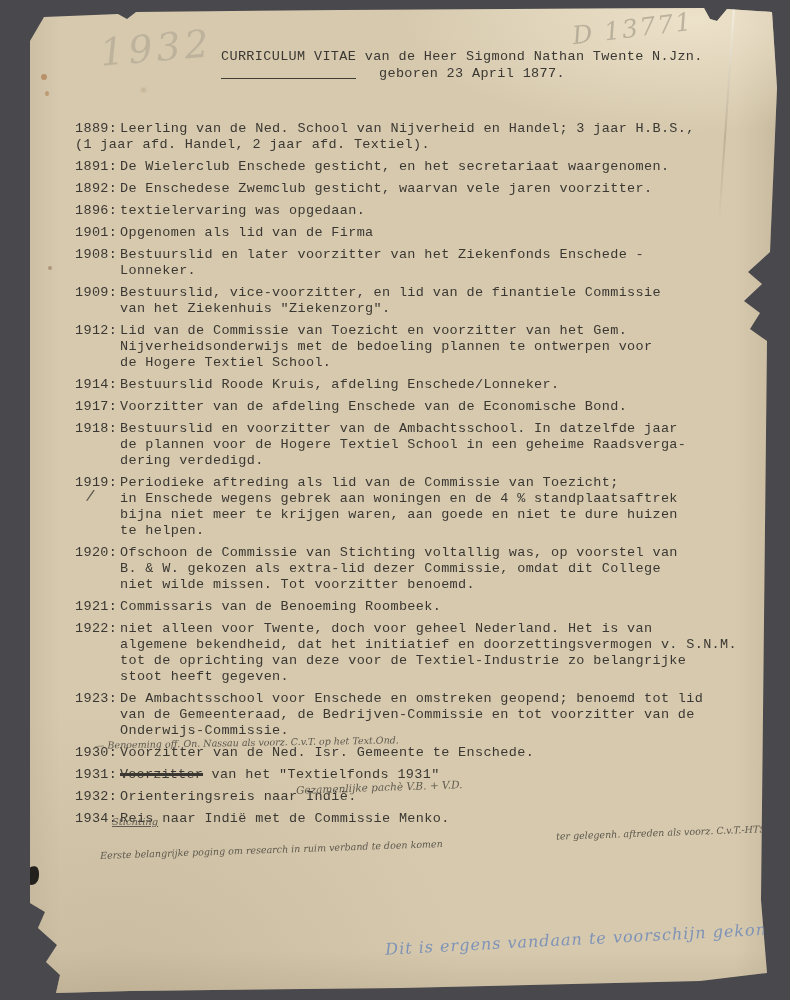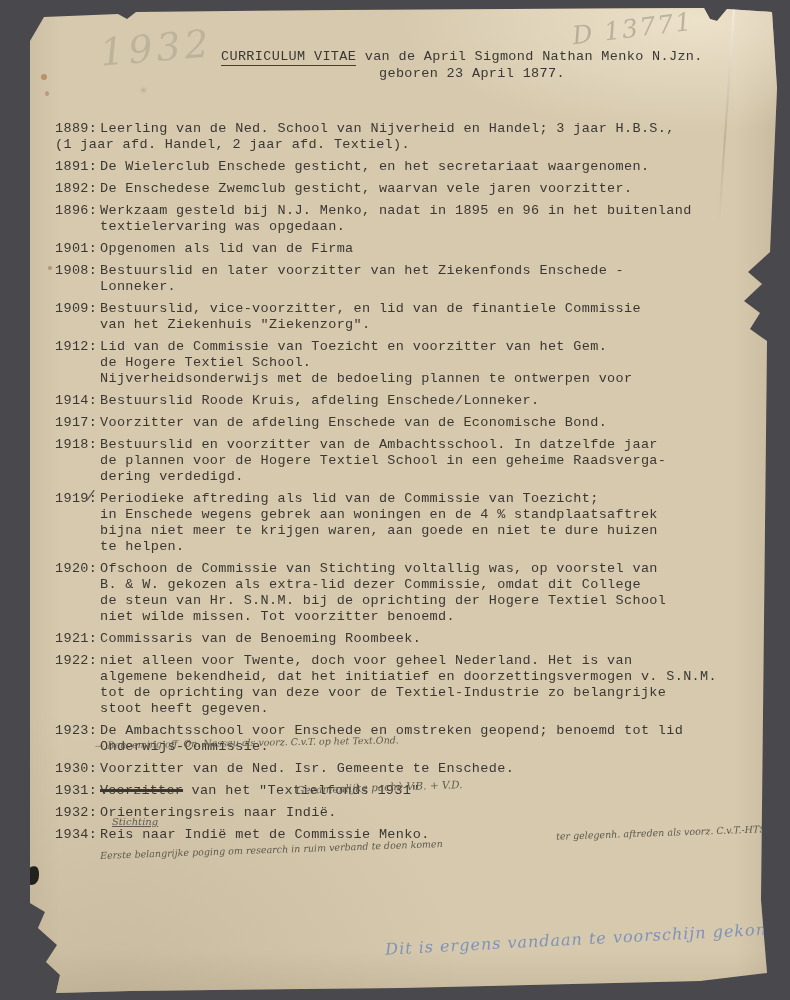--- a/index.html
+++ b/index.html
@@ -38,24 +38,24 @@
   .stain.s2{left:45px;top:91px;width:4px;height:5px;background:rgba(164,104,52,.45);}
   .stain.s3{left:141px;top:88px;width:5px;height:4px;background:rgba(150,110,70,.30);filter:blur(1px);}
   .stain.s4{left:48px;top:266px;width:4px;height:4px;background:rgba(120,80,50,.40);}
   .ink-blot{
     position:absolute;left:26px;top:866px;width:13px;height:19px;
     background:#23211e;border-radius:60% 40% 55% 45%/50% 60% 40% 55%;
     transform:rotate(10deg);
   }
   .typed{color:#3b3833;font-size:13.5px;line-height:16px;letter-spacing:.35px;}
   .title-line{position:absolute;left:221px;top:49px;white-space:nowrap;}
-  .title-underline{border-bottom:1.5px solid #403d37;padding-bottom:1px;}
+  .title-underline{border-bottom:1.5px solid #403d37;padding-bottom:14px;}
   .subtitle-line{position:absolute;left:379px;top:66px;white-space:nowrap;text-align:center;}
   .entries{position:absolute;left:55px;top:121px;width:706px;}
-  .entry{display:grid;grid-template-columns:45px 1fr;margin-bottom:6px;}
+  .entry{display:grid;grid-template-columns:45px 1fr;margin-bottom:6px;margin-left:20px;}
   .year{white-space:nowrap;}
   .line{white-space:nowrap;}
   .outdent{grid-column:1/3;white-space:nowrap;}
   .strike{text-decoration:line-through;text-decoration-thickness:2.5px;font-weight:normal;letter-spacing:.2px;}
   .hand{
     position:absolute;
     font-family:"DejaVu Serif", serif;font-style:italic;
     color:#5f5a4f;white-space:nowrap;
   }
   .p1932{left:100px;top:26px;font-size:38px;transform:rotate(-5deg);color:rgba(160,152,136,.45);letter-spacing:4px;}
@@ -75,21 +75,21 @@
 <body>
 
 <div class="paper">
   <div class="crease"></div>
   <div class="stain s1"></div>
   <div class="stain s2"></div>
   <div class="stain s3"></div>
   <div class="stain s4"></div>
   <div class="ink-blot"></div>
 
-  <div class="typed title-line"><span class="title-underline">CURRICULUM VITAE</span><span> van de April Sigmond Nathan Menko N.Jzn.</span></div>
+  <div class="typed title-line"><span class="title-underline">CURRICULUM VITAE</span><span> van de Heer Sigmond Nathan Twente N.Jzn.</span></div>
 
   <div class="typed subtitle-line">geboren 23 April 1877.</div>
 
   <div class="entries typed">
       <div class="entry">
         <span class="year">1889:</span>
         <div>
           <div class="line">Leerling van de Ned. School van Nijverheid en Handel; 3 jaar H.B.S.,</div>
         </div>
         <div class="outdent">(1 jaar afd. Handel, 2 jaar afd. Textiel).</div>
@@ -102,21 +102,20 @@
       </div>
       <div class="entry">
         <span class="year">1892:</span>
         <div>
           <div class="line">De Enschedese Zwemclub gesticht, waarvan vele jaren voorzitter.</div>
         </div>
       </div>
       <div class="entry">
         <span class="year">1896:</span>
         <div>
-          <div class="line">Werkzaam gesteld bij N.J. Menko, nadat in 1895 en 96 in het buitenland</div>
           <div class="line">textielervaring was opgedaan.</div>
         </div>
       </div>
       <div class="entry">
         <span class="year">1901:</span>
         <div>
           <div class="line">Opgenomen als lid van de Firma</div>
         </div>
       </div>
       <div class="entry">
@@ -130,22 +129,22 @@
         <span class="year">1909:</span>
         <div>
           <div class="line">Bestuurslid, vice-voorzitter, en lid van de finantiele Commissie</div>
           <div class="line">van het Ziekenhuis "Ziekenzorg".</div>
         </div>
       </div>
       <div class="entry">
         <span class="year">1912:</span>
         <div>
           <div class="line">Lid van de Commissie van Toezicht en voorzitter van het Gem.</div>
+          <div class="line">Nijverheidsonderwijs met de bedoeling plannen te ontwerpen voor</div>
           <div class="line">de Hogere Textiel School.</div>
-          <div class="line">Nijverheidsonderwijs met de bedoeling plannen te ontwerpen voor</div>
         </div>
       </div>
       <div class="entry">
         <span class="year">1914:</span>
         <div>
           <div class="line">Bestuurslid Roode Kruis, afdeling Enschede/Lonneker.</div>
         </div>
       </div>
       <div class="entry">
         <span class="year">1917:</span>
@@ -168,21 +167,20 @@
           <div class="line">in Enschede wegens gebrek aan woningen en de 4 % standplaatsaftrek</div>
           <div class="line">bijna niet meer te krijgen waren, aan goede en niet te dure huizen</div>
           <div class="line">te helpen.</div>
         </div>
       </div>
       <div class="entry">
         <span class="year">1920:</span>
         <div>
           <div class="line">Ofschoon de Commissie van Stichting voltallig was, op voorstel van</div>
           <div class="line">B. &amp; W. gekozen als extra-lid dezer Commissie, omdat dit College</div>
-          <div class="line">de steun van Hr. S.N.M. bij de oprichting der Hogere Textiel School</div>
           <div class="line">niet wilde missen. Tot voorzitter benoemd.</div>
         </div>
       </div>
       <div class="entry">
         <span class="year">1921:</span>
         <div>
           <div class="line">Commissaris van de Benoeming Roombeek.</div>
         </div>
       </div>
       <div class="entry">
@@ -191,20 +189,21 @@
           <div class="line">niet alleen voor Twente, doch voor geheel Nederland. Het is van</div>
           <div class="line">algemene bekendheid, dat het initiatief en doorzettingsvermogen v. S.N.M.</div>
           <div class="line">tot de oprichting van deze voor de Textiel-Industrie zo belangrijke</div>
           <div class="line">stoot heeft gegeven.</div>
         </div>
       </div>
       <div class="entry">
         <span class="year">1923:</span>
         <div>
           <div class="line">De Ambachtsschool voor Enschede en omstreken geopend; benoemd tot lid</div>
+          <div class="line">van de Gemeenteraad, de Bedrijven-Commissie en tot voorzitter van de</div>
           <div class="line">Onderwijs-Commissie.</div>
         </div>
       </div>
       <div class="entry">
         <span class="year">1930:</span>
         <div>
           <div class="line">Voorzitter van de Ned. Isr. Gemeente te Enschede.</div>
         </div>
       </div>
       <div class="entry">

